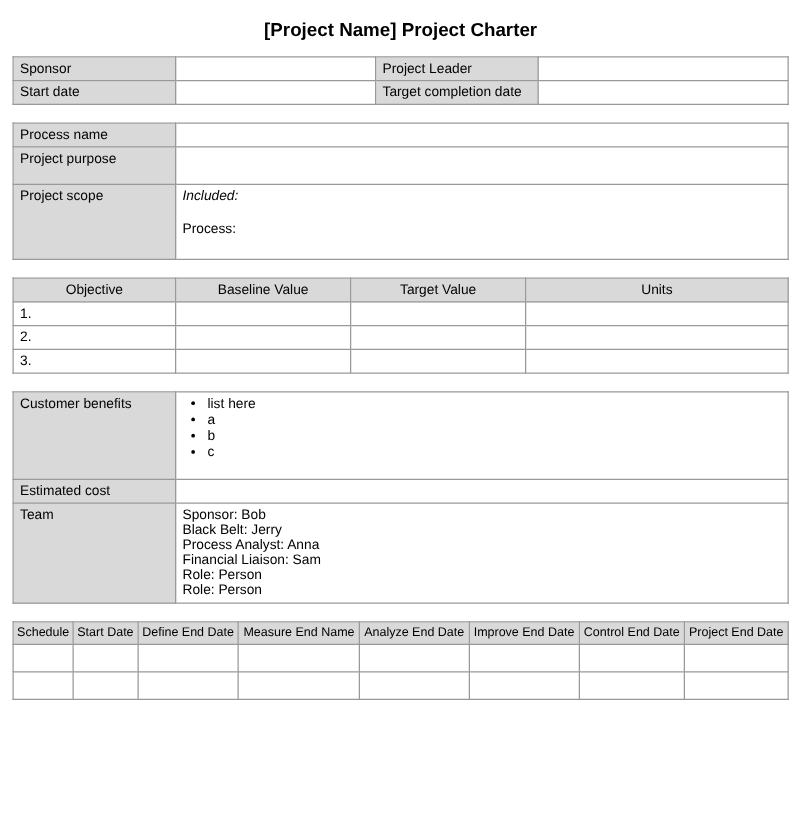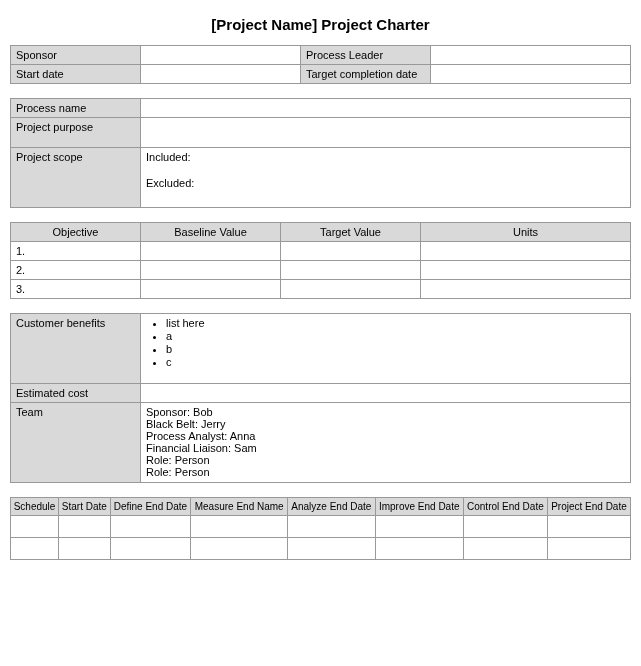--- a/index.html
+++ b/index.html
@@ -63,21 +63,21 @@
 <body>
 
 <h1>[Project Name] Project Charter</h1>
 
 <div class="section">
   <table>
     <tbody>
         <tr>
       <td class="label-cell" style="width:110px;">Sponsor</td>
       <td style="width:160px;"></td>
-      <td class="label-cell" style="width:130px;">Process Leader</td>
+      <td class="label-cell" style="width:130px;">Project Leader</td>
       <td></td>
     </tr>
     <tr>
       <td class="label-cell">Start date</td>
       <td></td>
       <td class="label-cell">Target completion date</td>
       <td></td>
     </tr>
   </tbody>
     </table>
@@ -90,22 +90,22 @@
       <td class="label-cell" style="width:130px;margin-top:45px;">Process name</td>
       <td></td>
     </tr>
     <tr>
       <td class="label-cell">Project purpose</td>
       <td style="height:30px;"></td>
     </tr>
     <tr>
       <td class="label-cell" style="height:60px;">Project scope</td>
       <td>
-        <div style="margin-bottom:14px;">Included:</div>
-        <div>Excluded:</div>
+        <div style="margin-bottom:14px;font-style:italic;">Included:</div>
+        <div>Process:</div>
       </td>
     </tr>
   </tbody>
     </table>
 </div>
 
 <div class="section">
   <table>
     <thead>
       <tr>

